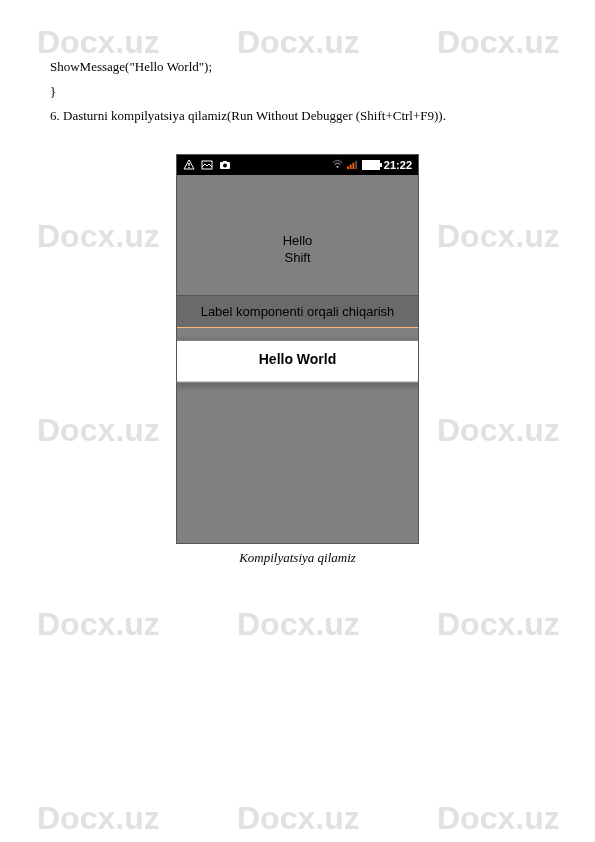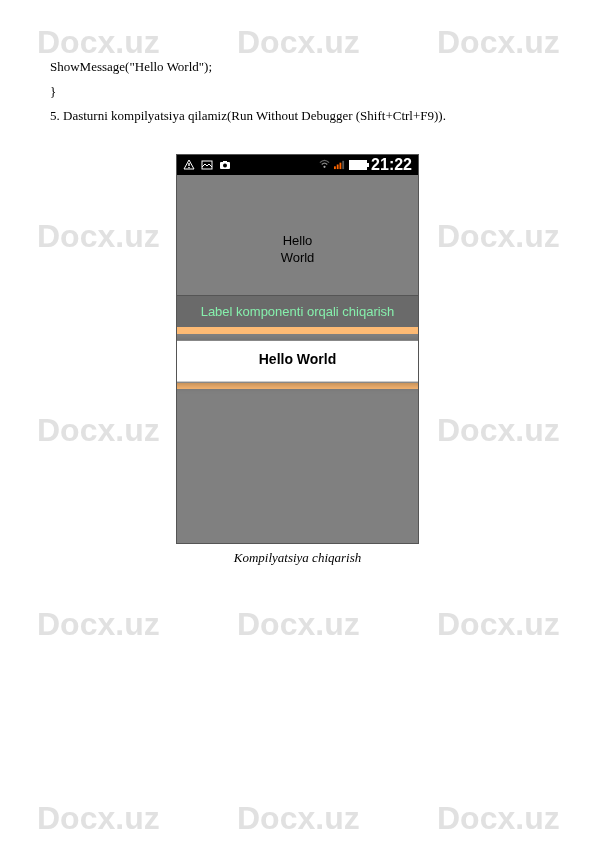--- a/index.html
+++ b/index.html
@@ -100,44 +100,44 @@
       content: '';
       position: absolute;
       right: -3px;
       top: 2px;
       width: 2px;
       height: 4px;
       background: #fff;
     }
     .time {
       font-weight: bold;
-      font-size: 16px;
+      font-size: 11px;
     }
     .phone-body {
       position: relative;
       height: calc(100% - 20px);
     }
     .hello-label {
       text-align: center;
       color: #000;
       font-family: Arial, sans-serif;
       font-size: 13px;
       line-height: 1.3;
       padding-top: 58px;
     }
     .gray-button {
       background: #6a6a6a;
-      color: #86efac;
+      color: #000000;
       font-family: Arial, sans-serif;
       font-size: 13px;
       text-align: center;
       padding: 8px 0;
       margin: 0;
       border-top: 1px solid #555;
-      border-bottom: 7px solid #fdba74;
+      border-bottom: 1px solid #fdba74;
     }
     .btn1 {
       margin-top: 28px;
     }
     .btn2 {
       margin-top: 16px;
     }
     .dialog {
       position: absolute;
       left: -10px;
@@ -198,21 +198,21 @@
   <span class="watermark" style="top:606px; left:428px;">Docx.uz</span>
 
   <span class="watermark" style="top:800px; left:28px;">Docx.uz</span>
   <span class="watermark" style="top:800px; left:228px;">Docx.uz</span>
   <span class="watermark" style="top:800px; left:428px;">Docx.uz</span>
 </div>
 
 <div class="content">
   <p class="code-line">ShowMessage("Hello World");</p>
   <p class="code-line">}</p>
-  <p class="code-line">5. Dasturni kompilyatsiya qilamiz(Run Without Debugger (Shift+Ctrl+F9)).</p>
+  <p class="code-line">6. Dasturni kompilyatsiya qilamiz(Run Without Debugger (Shift+Ctrl+F9)).</p>
 
   <div class="phone-container">
     <div class="phone">
       <div class="status-bar">
         <div class="status-left">
           <span class="status-icon">
             <svg viewBox="0 0 12 12" width="12" height="12">
                 <path d="M6 1 L11 10 L1 10 Z" fill="none" stroke="#fff" stroke-width="1"></path>
                 <rect x="5.3" y="4" width="1.4" height="3" fill="#fff"></rect>
                 <rect x="5.3" y="8" width="1.4" height="1.2" fill="#fff"></rect>
@@ -248,26 +248,26 @@
                 <rect x="9" y="2" width="2" height="9" fill="#555"></rect>
               </svg>
           </span>
           <span class="battery"></span>
           <span class="time">21:22</span>
         </div>
       </div>
       <div class="phone-body">
         <div class="hello-label">
           <div>Hello</div>
-          <div>World</div>
+          <div>Shift</div>
         </div>
         <div class="gray-button btn1">Label komponenti orqali chiqarish</div>
         <div class="gray-button btn2">ShowMessage orqali chiqarish</div>
 
         <div class="dialog">
           <div class="dialog-title">Hello World</div>
           <div class="dialog-divider"></div>
         </div>
       </div>
     </div>
-    <div class="caption">Kompilyatsiya chiqarish</div>
+    <div class="caption">Kompilyatsiya qilamiz</div>
   </div>
 </div>
 
 </body></html>

